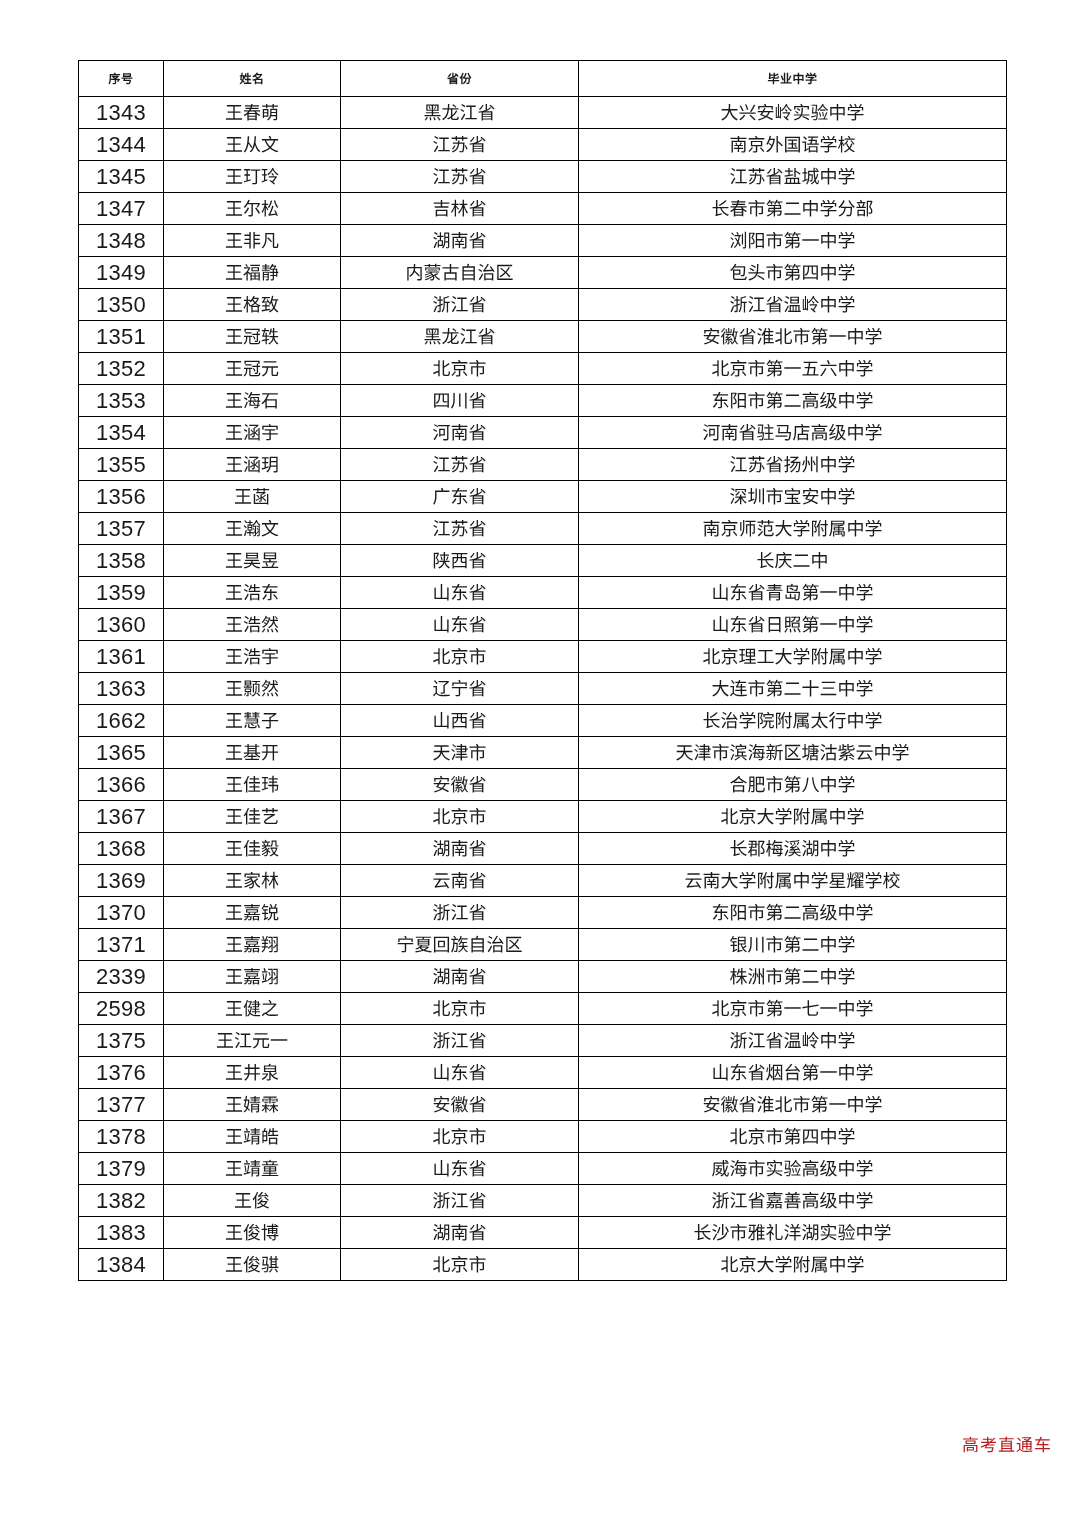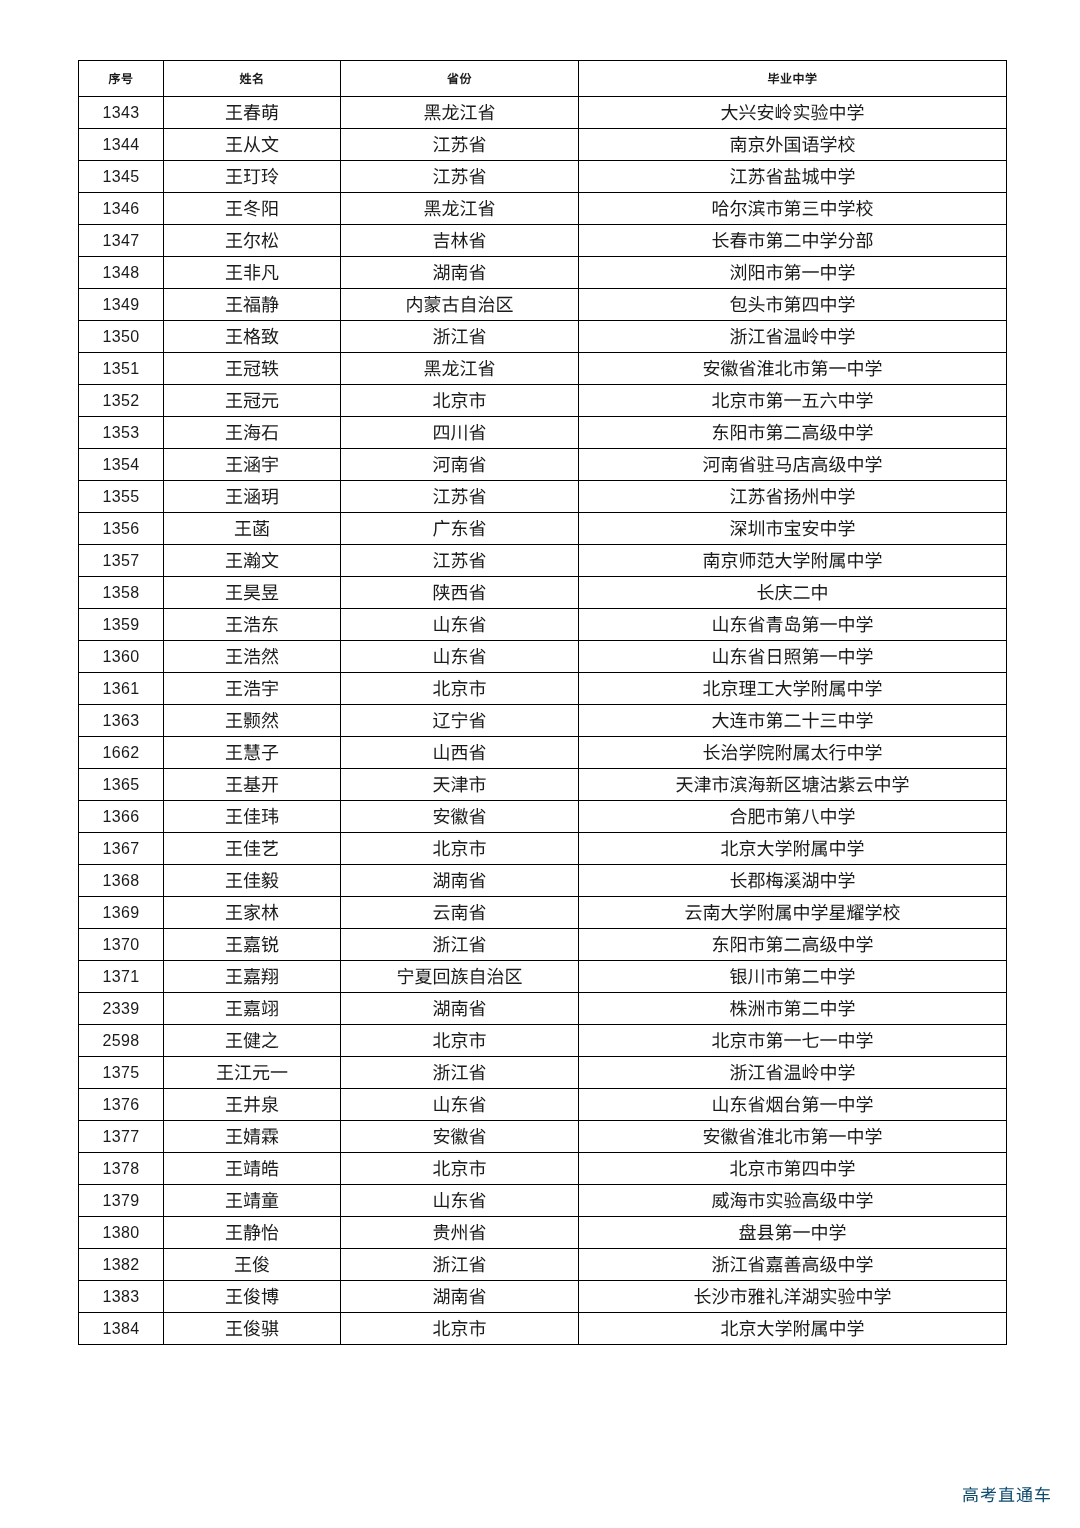--- a/index.html
+++ b/index.html
@@ -62,30 +62,30 @@
     letter-spacing: 0.5px;
   }
 
   table.roster tbody td {
     height: 32px;
     font-size: 18px;
     font-weight: normal;
   }
 
   table.roster tbody td.idx {
-    font-size: 16px;
+    font-size: 22px;
     letter-spacing: 0.3px;
   }
 
   .watermark {
     position: absolute;
     right: 28px;
-    top: 1481px;
+    top: 1431px;
     font-size: 17px;
-    color: #0c4a6e;
+    color: #b91c1c;
     letter-spacing: 1px;
     user-select: none;
     white-space: nowrap;
   }
 </style>
 </head>
 <body>
 
 <div class="page">
 
@@ -118,26 +118,20 @@
             <td>江苏省</td>
             <td>南京外国语学校</td>
           </tr>
           <tr>
             <td class="idx">1345</td>
             <td>王玎玲</td>
             <td>江苏省</td>
             <td>江苏省盐城中学</td>
           </tr>
           <tr>
-            <td class="idx">1346</td>
-            <td>王冬阳</td>
-            <td>黑龙江省</td>
-            <td>哈尔滨市第三中学校</td>
-          </tr>
-          <tr>
             <td class="idx">1347</td>
             <td>王尔松</td>
             <td>吉林省</td>
             <td>长春市第二中学分部</td>
           </tr>
           <tr>
             <td class="idx">1348</td>
             <td>王非凡</td>
             <td>湖南省</td>
             <td>浏阳市第一中学</td>
@@ -310,26 +304,20 @@
             <td>北京市</td>
             <td>北京市第四中学</td>
           </tr>
           <tr>
             <td class="idx">1379</td>
             <td>王靖童</td>
             <td>山东省</td>
             <td>威海市实验高级中学</td>
           </tr>
           <tr>
-            <td class="idx">1380</td>
-            <td>王静怡</td>
-            <td>贵州省</td>
-            <td>盘县第一中学</td>
-          </tr>
-          <tr>
             <td class="idx">1382</td>
             <td>王俊</td>
             <td>浙江省</td>
             <td>浙江省嘉善高级中学</td>
           </tr>
           <tr>
             <td class="idx">1383</td>
             <td>王俊博</td>
             <td>湖南省</td>
             <td>长沙市雅礼洋湖实验中学</td>

